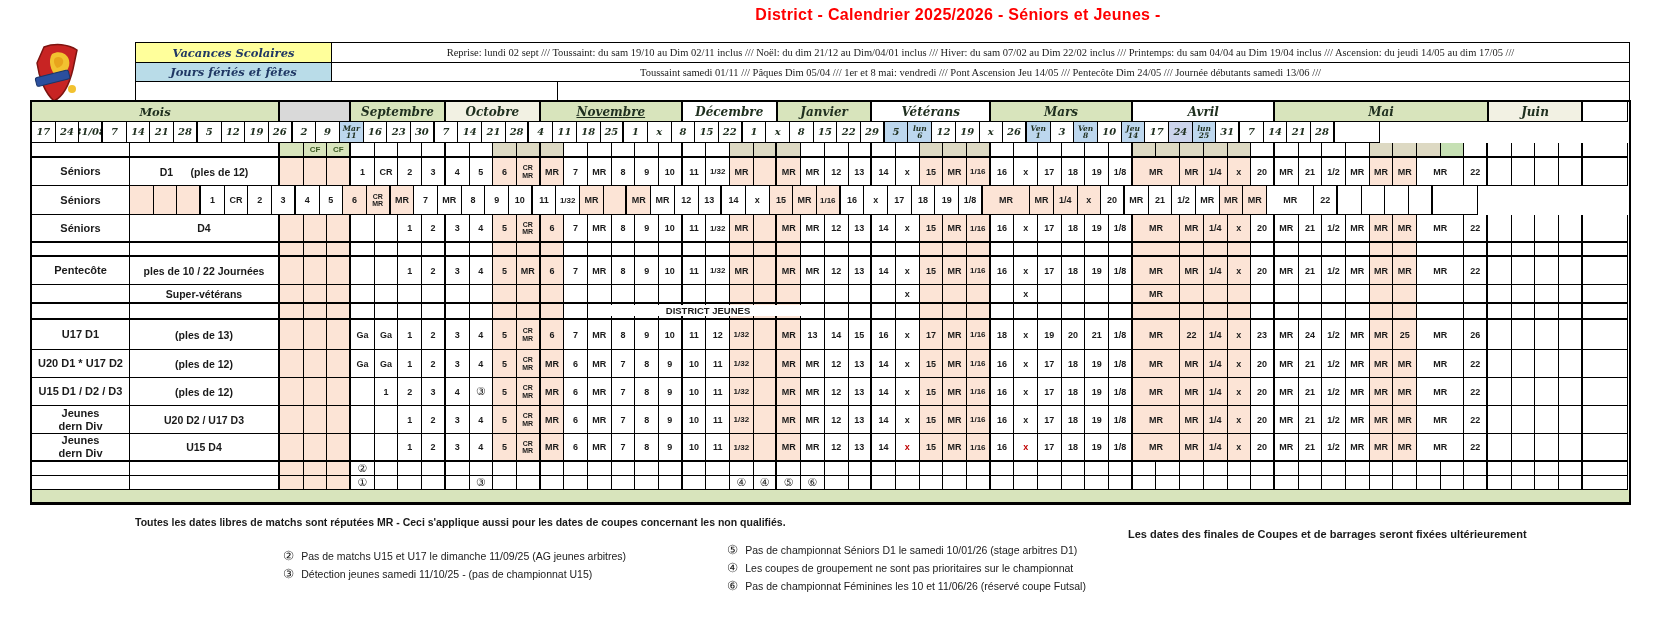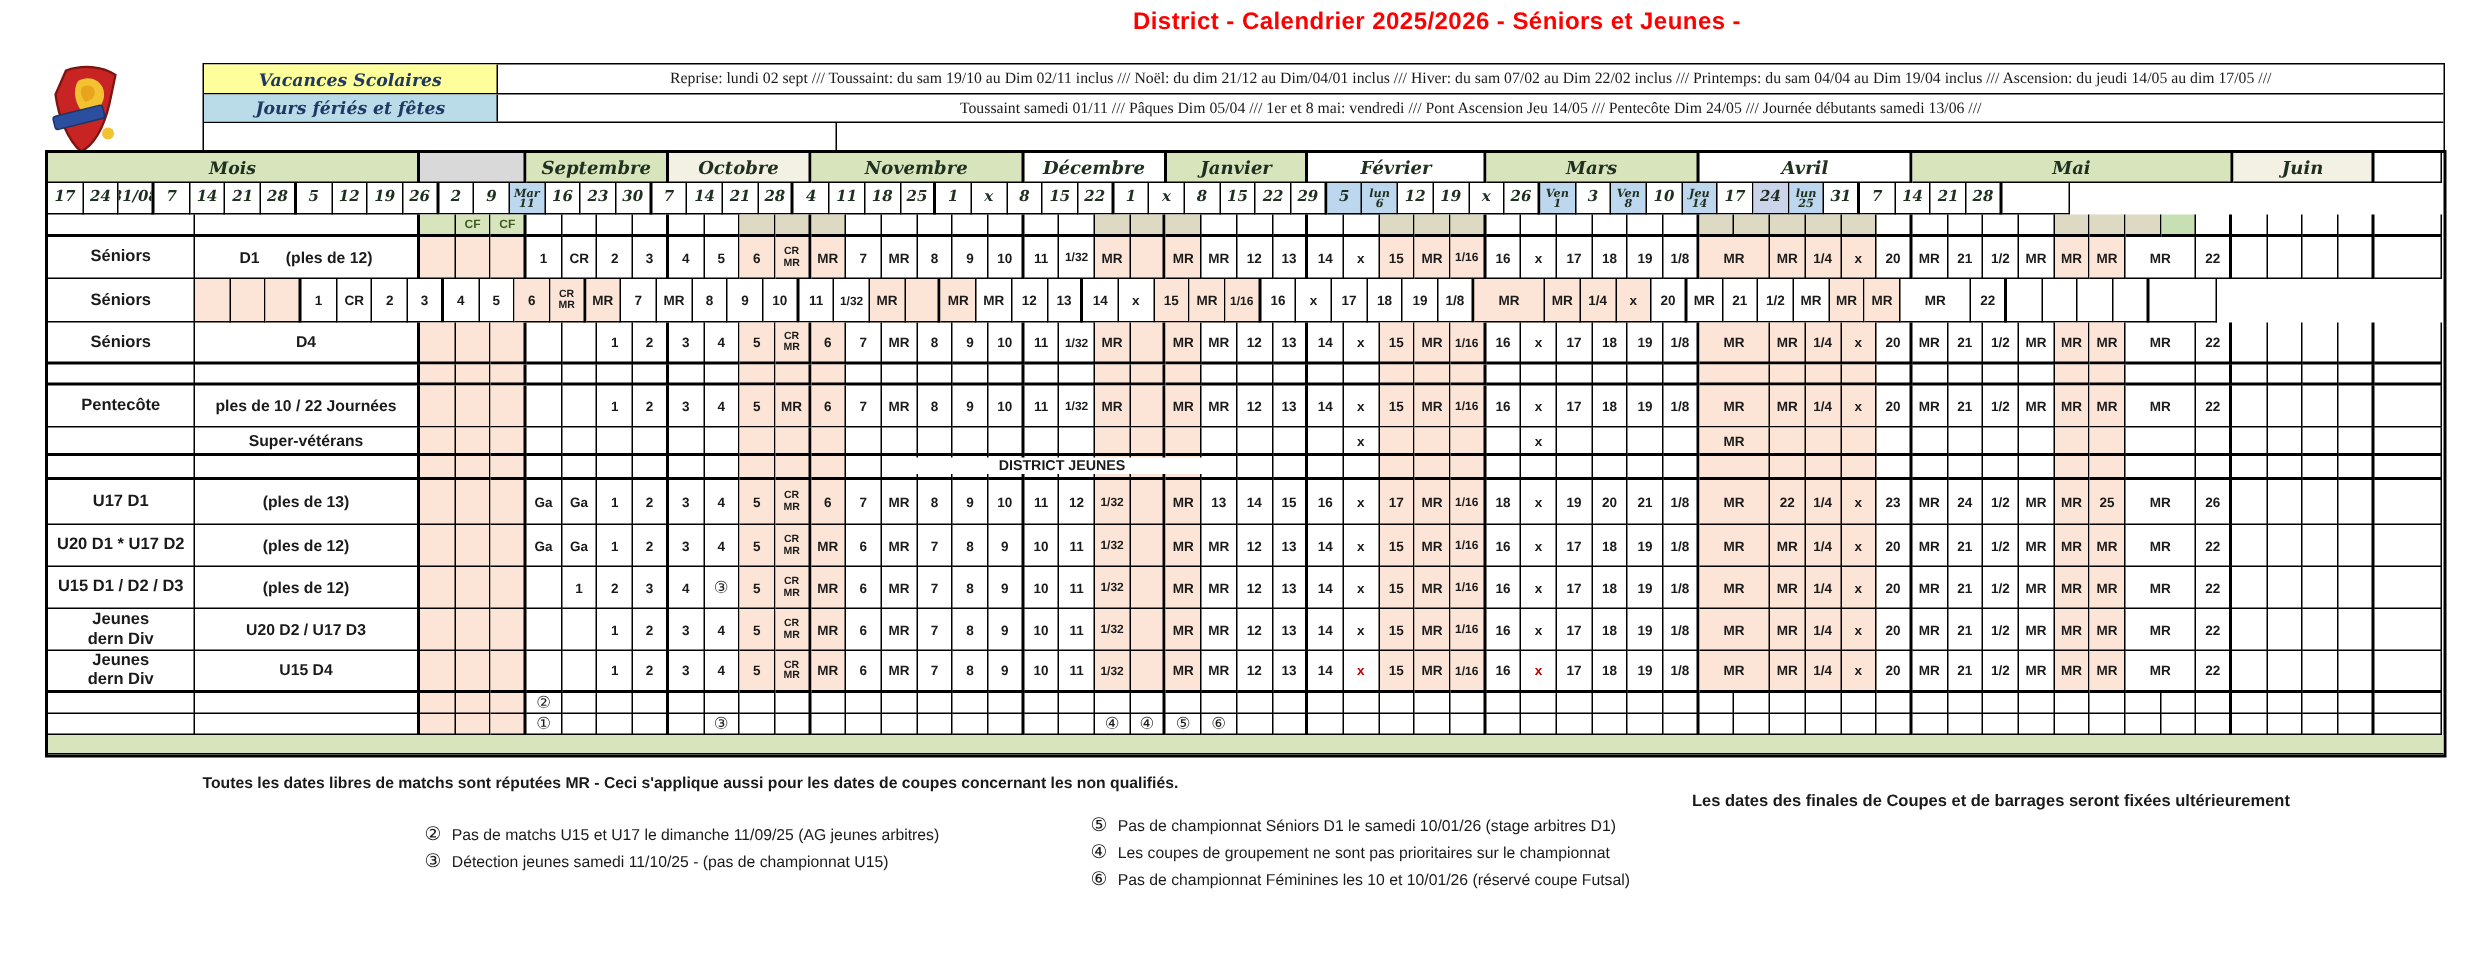--- a/index.html
+++ b/index.html
@@ -83,24 +83,24 @@
       <div class="infolabel wide"></div>
     </div>
   </div>
 
   <div id="cal">
       <div class="crow">
         <div class="cc green hdrlab thickR" style="width: 248px; height: 20px;">Mois</div>
         <div class="cc gray mois-name thickR" style="width: 71.1px; height: 20px;"></div>
         <div class="cc green mois-name thickR" style="width: 94.8px; height: 20px;">Septembre</div>
         <div class="cc cream mois-name thickR" style="width: 94.8px; height: 20px;">Octobre</div>
-        <div class="cc green mois-name thickR" style="width: 142.2px; height: 20px;">Novembre</div>
+        <div class="cc green mois-name thickR" style="width: 142.2px; height: 20px; text-decoration: underline;">Novembre</div>
         <div class="cc  mois-name thickR" style="width: 94.8px; height: 20px;">Décembre</div>
         <div class="cc green mois-name thickR" style="width: 94.8px; height: 20px;">Janvier</div>
-        <div class="cc  mois-name thickR" style="width: 118.5px; height: 20px;">Février</div>
+        <div class="cc  mois-name thickR" style="width: 118.5px; height: 20px;">Vétérans</div>
         <div class="cc green mois-name thickR" style="width: 142.2px; height: 20px;">Mars</div>
         <div class="cc  mois-name thickR" style="width: 142.2px; height: 20px;">Avril</div>
         <div class="cc green mois-name thickR" style="width: 213.3px; height: 20px;">Mai</div>
         <div class="cc cream mois-name thickR" style="width: 94.8px; height: 20px;">Juin</div>
         <div class="cc " style="width: 45px; height: 20px;"></div>
       </div>
       <div class="crow">
         <div class="cc jday" style="width: 23.7px; height: 21px;">17</div>
         <div class="cc jday" style="width: 23.7px; height: 21px;">24</div>
         <div class="cc jday thickR" style="width: 23.7px; height: 21px;">31/08</div>
@@ -1050,18 +1050,18 @@
     <span class="nc">③</span><span>Détection jeunes samedi 11/10/25 - (pas de championnat U15)</span>
   </div>
 
   <div class="fnote" style="left:727px;top:542px;">
     <span class="nc">⑤</span><span>Pas de championnat Séniors D1 le samedi 10/01/26 (stage arbitres D1)</span>
   </div>
   <div class="fnote" style="left:727px;top:560px;">
     <span class="nc">④</span><span>Les coupes de groupement ne sont pas prioritaires sur le championnat</span>
   </div>
   <div class="fnote" style="left:727px;top:578px;">
-    <span class="nc">⑥</span><span>Pas de championnat Féminines les 10 et 10/01/26 (réservé coupe Futsal)</span>
+    <span class="nc">⑥</span><span>Pas de championnat Féminines les 10 et 11/06/26 (réservé coupe Futsal)</span>
   </div>
 
   <div class="finales">Les dates des finales de Coupes et de barrages seront fixées ultérieurement</div>
 
 </div>
 
 </body></html>

